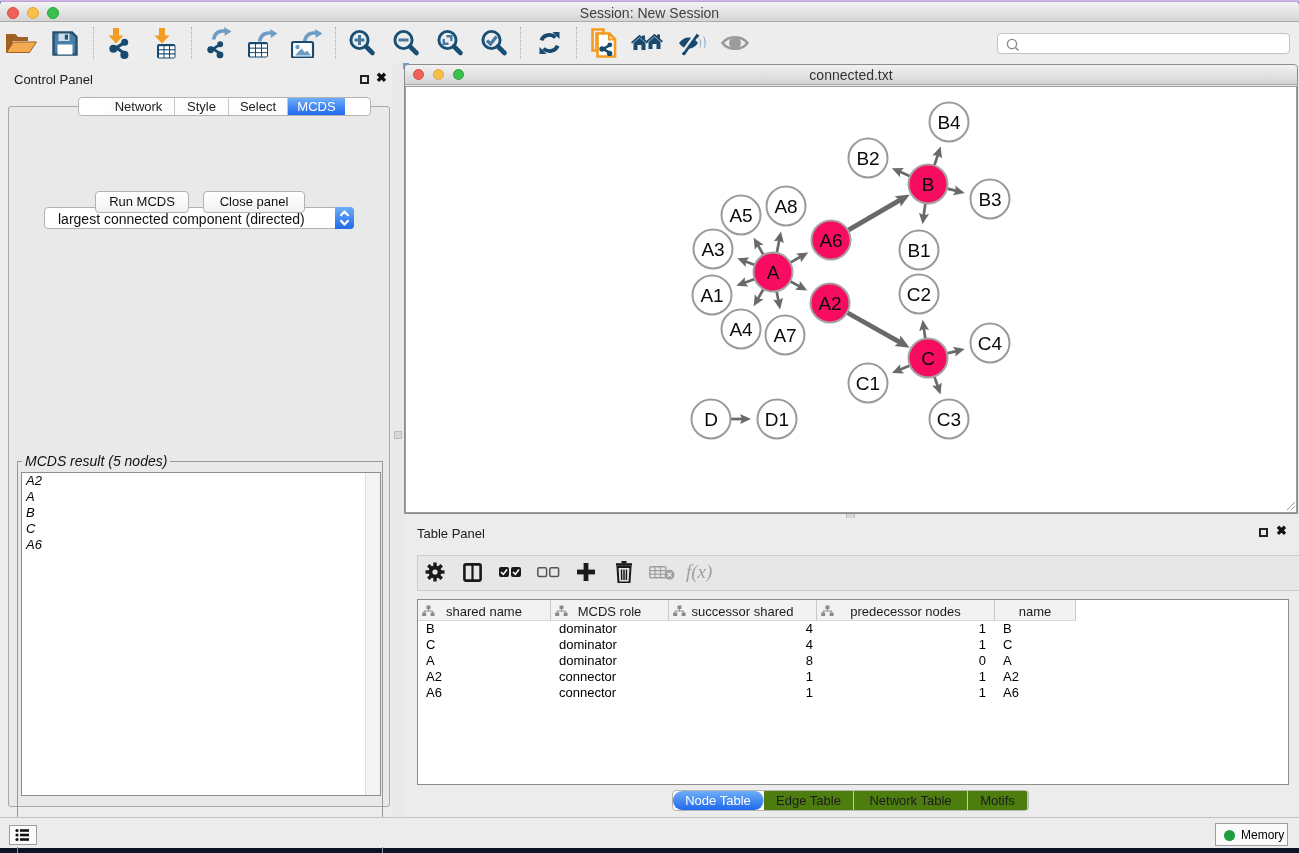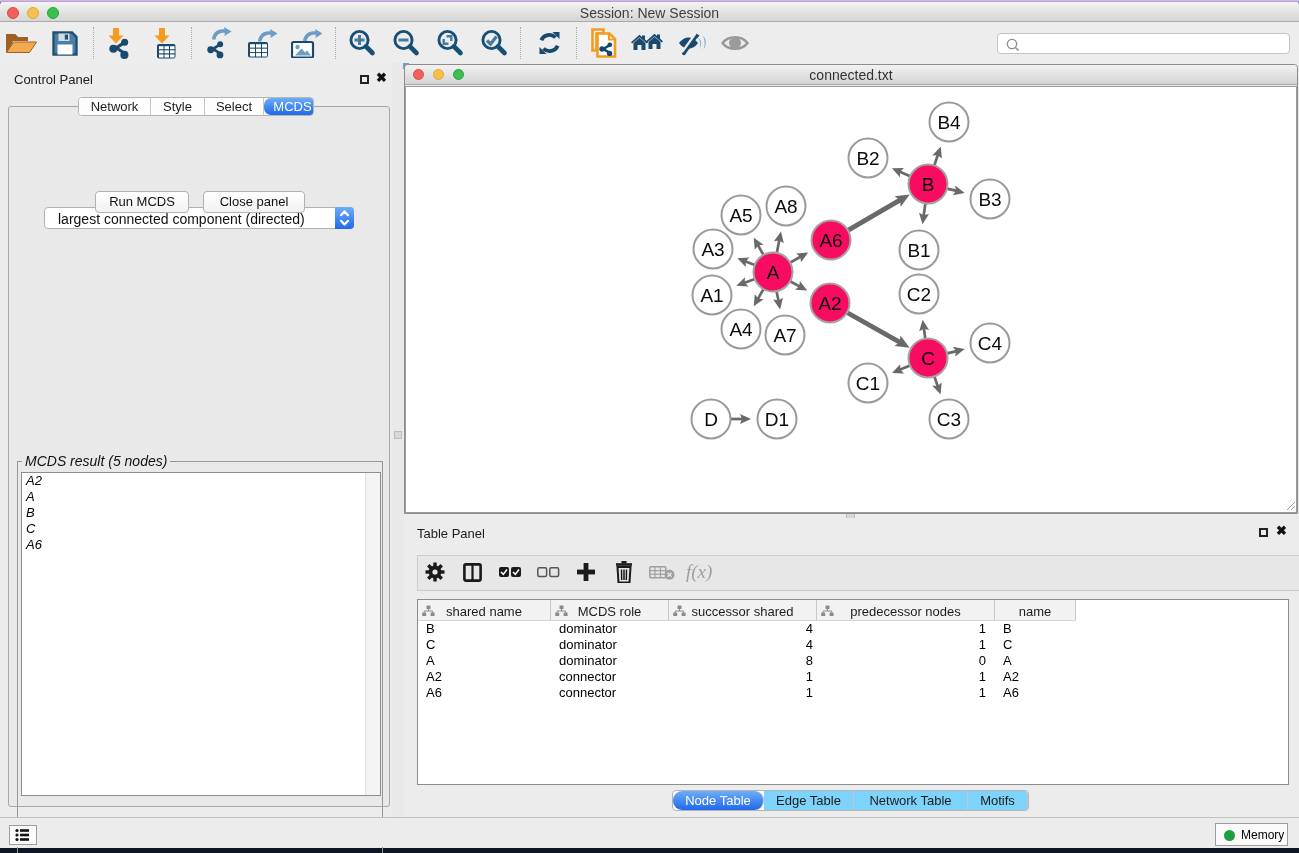--- a/index.html
+++ b/index.html
@@ -16,23 +16,23 @@
 .ticon { position:absolute; top:0; }
 #searchbox { position:absolute; left:997px; top:10px; width:293px; height:21px; background:#fff; border:1px solid #c3c3c3; border-radius:4px; }
 #main { position:absolute; left:0; top:63px; width:1299px; height:754px; background:#ececec; }
 
 
 #cp { position:absolute; left:0; top:0; width:392px; height:754px; }
 #cp-title { position:absolute; left:14px; top:9px; font-size:13px; color:#202020; }
 .winbtn-sq { position:absolute; width:9px; height:9px; border:2px solid #222; top:12px; }
 .winbtn-x { position:absolute; top:7px; font-size:13px; font-weight:bold; color:#111; }
 #cp-pane { position:absolute; left:8px; top:43px; width:382px; height:701px; border:1px solid #a8a8a8; border-radius:3px; background:#e9e9e9; }
-#cp-tabs { position:absolute; left:78px; top:34px; width:236px; height:19px; display:flex; border:1px solid #b4b4b4; border-radius:4px; background:#fff; overflow:hidden; z-index:5; }
+#cp-tabs { position:absolute; left:78px; top:34px; width:293px; height:19px; display:flex; border:1px solid #b4b4b4; border-radius:4px; background:#fff; overflow:hidden; z-index:5;padding-left:24px; }
 #cp-tabs .tab { flex:none; text-align:center; font-size:13px; color:#1c1c1c; line-height:18px; border-right:1px solid #c6c6c6; background:#fdfdfd; }
-#cp-tabs .tab.sel { background:linear-gradient(#6daef8,#2068ec); color:#fff; border-right:none; border-radius:7px; }
+#cp-tabs .tab.sel { background:linear-gradient(#6daef8,#2068ec); color:#fff; border-right:none; border-radius:0; }
 #opt-label { position:absolute; left:0; top:29px; width:382px; text-align:center; font-size:14px; color:#1a1a1a; }
 #dropdown { position:absolute; left:35px; top:52px; width:310px; height:22px; background:#fff; border:1px solid #b2b2b2; border-radius:4px;margin-top:48px; }
 #dropdown .txt { position:absolute; left:13px; top:2.5px; font-size:14px; color:#111; }
 #dropdown .step { position:absolute; right:-1px; top:-1px; width:19px; height:22px; border-radius:0 4px 4px 0; background:linear-gradient(#6daef8,#2068ec); }
 .btn { position:absolute; top:84px; height:22px; background:linear-gradient(#ffffff,#f2f2f2); border:1px solid #b2b2b2; border-radius:4px; font-size:13px; color:#111; text-align:center; line-height:20px; }
 #fieldset { position:absolute; left:8px; top:354px; width:366px; height:428px; border:1px solid #989898;font-style:italic; }
 #fieldset .legend { position:absolute; left:4px; top:-9px; background:#e9e9e9; padding:0 3px; font-size:14px; color:#111; }
 #listbox { position:absolute; left:3px; top:10px; width:360px; height:324px; background:#fff; border:1px solid #8d8d8d; }
 #listbox .sbar { position:absolute; right:0; top:0; width:15px; height:100%; background:#f4f4f4; border-left:1px solid #e0e0e0; }
 #listbox .item { padding-left:4px; font-size:13px; color:#000; height:16px; line-height:16px; }
@@ -51,21 +51,21 @@
 
 #tp { position:absolute; left:404px; top:455px; width:895px; height:299px; background:#ececec; }
 #tp-title { position:absolute; left:13px; top:8px; font-size:13px; color:#202020; }
 #tp-toolbar { position:absolute; left:13px; top:37px; width:1277px; height:36px; background:#e7e7e7; border:1px solid #cccccc; }
 #tbl { position:absolute; left:13px; top:81px; width:872px; height:186px; background:#fff; border:1px solid #8d8d8d; }
 #tbl .hdr { position:absolute; left:0; top:0; height:21px; background:#f2f2f2; border-right:1px solid #c9c9c9; border-bottom:1px solid #d6d6d6; }
 .hdrtxt { position:absolute; top:4px; width:100%; text-align:center; font-size:13px; color:#1c1c1c; }
 .hicon { position:absolute; left:4px; top:5px; }
 #tbl .cell { position:absolute; font-size:13px; color:#000; height:16px; line-height:16px; }
 #tp-tabs { position:absolute; left:268px; top:272px; height:21px; display:flex; border:1px solid #b4b4b4; border-radius:4px; background:#fff; overflow:hidden; }
-#tp-tabs .tab { text-align:center; font-size:13px; color:#1c1c1c; line-height:20px; border-right:1px solid #c6c6c6; background:#7dd3fc; }
+#tp-tabs .tab { text-align:center; font-size:13px; color:#1c1c1c; line-height:20px; border-right:1px solid #c6c6c6; background:#4d7c0f; }
 #tp-tabs .tab.sel { background:linear-gradient(#6daef8,#2068ec); color:#fff; border-radius:9px; }
 
 
 #statusbar { position:absolute; left:0; top:817px; width:1299px; height:30px; background:#ececec; border-top:1px solid #c2c2c2; }
 #sb-left { position:absolute; left:9px; top:7px; width:28px; height:20px; background:#fbfbfb; border:1px solid #9d9d9d; }
 #sb-mem { position:absolute; right:11px; top:5px; width:73px; height:23px; background:#fafafa; border:1px solid #9d9d9d; font-size:12px; color:#000; }
 #sb-mem .dot { position:absolute; left:8px; top:6px; width:11px; height:11px; border-radius:50%; background:#1e9e3e; }
 #sb-mem .lbl { position:absolute; left:25px; top:4px; }
 </style>
 </head>

